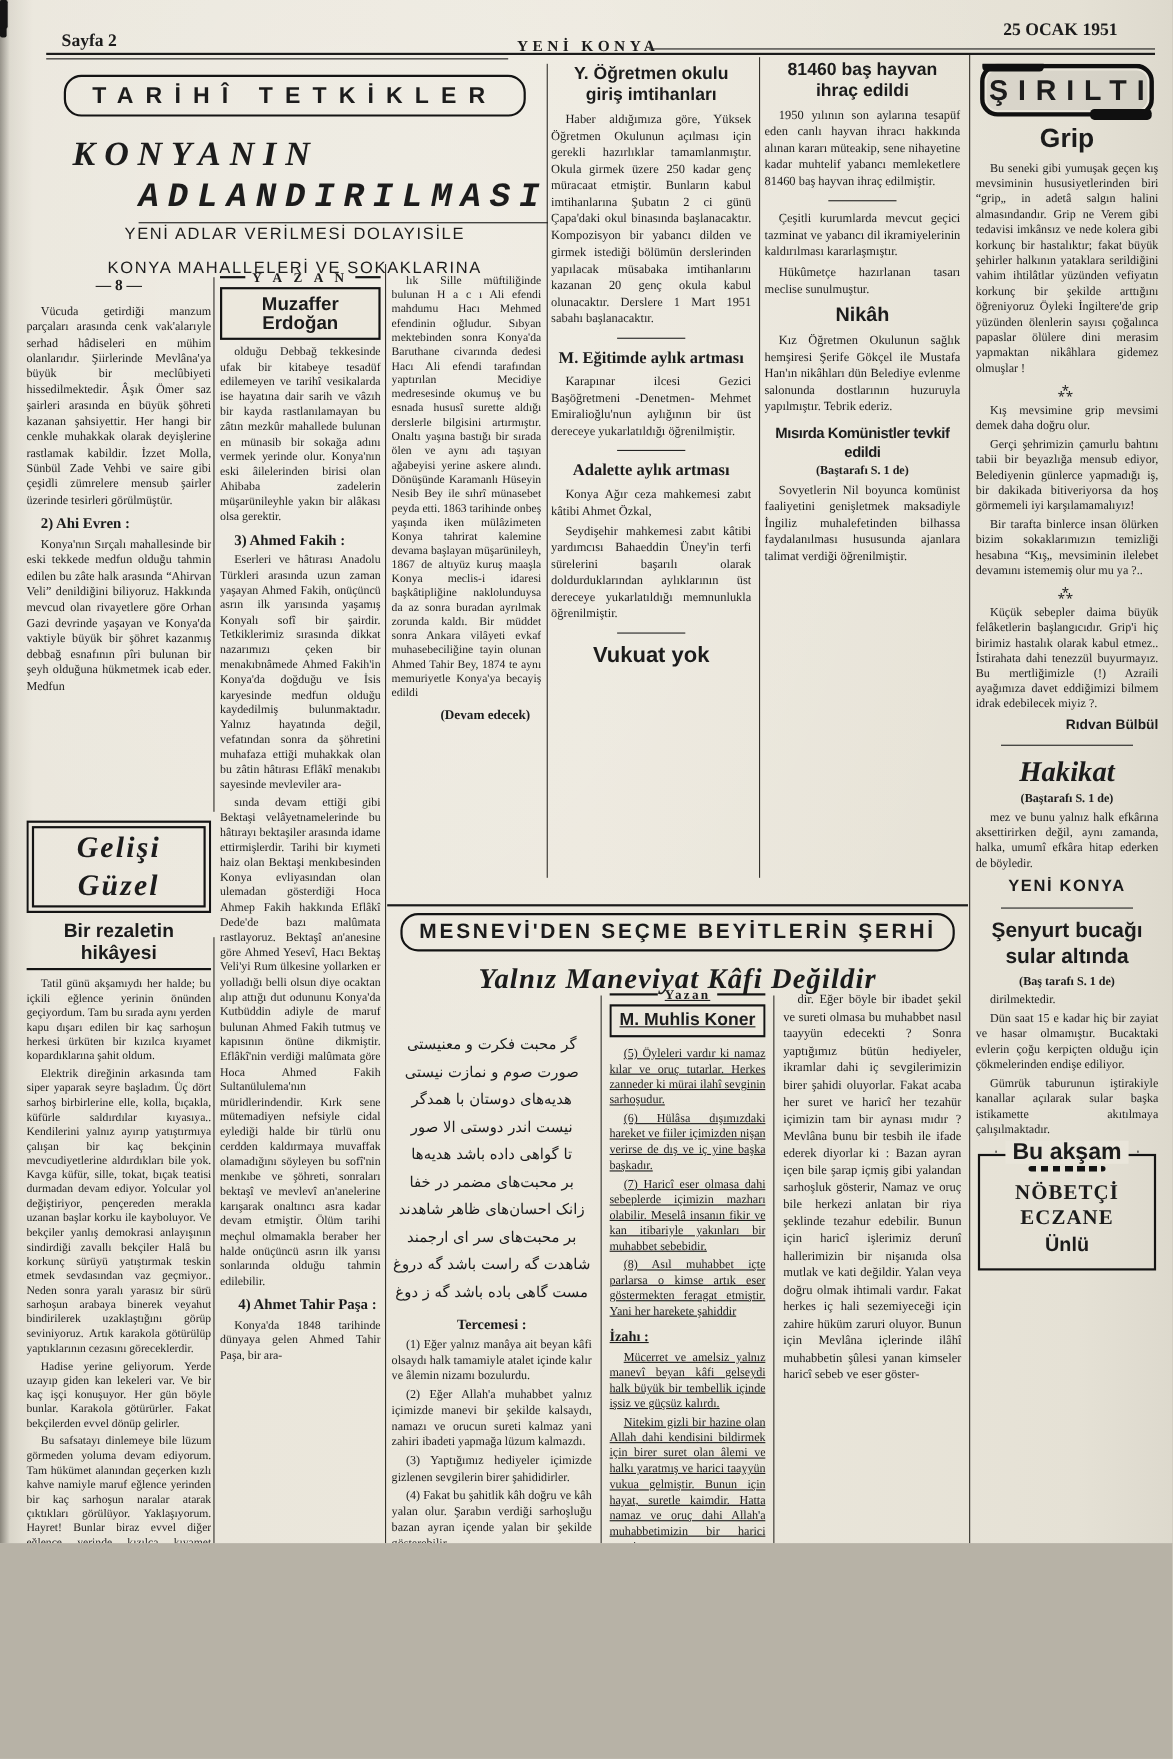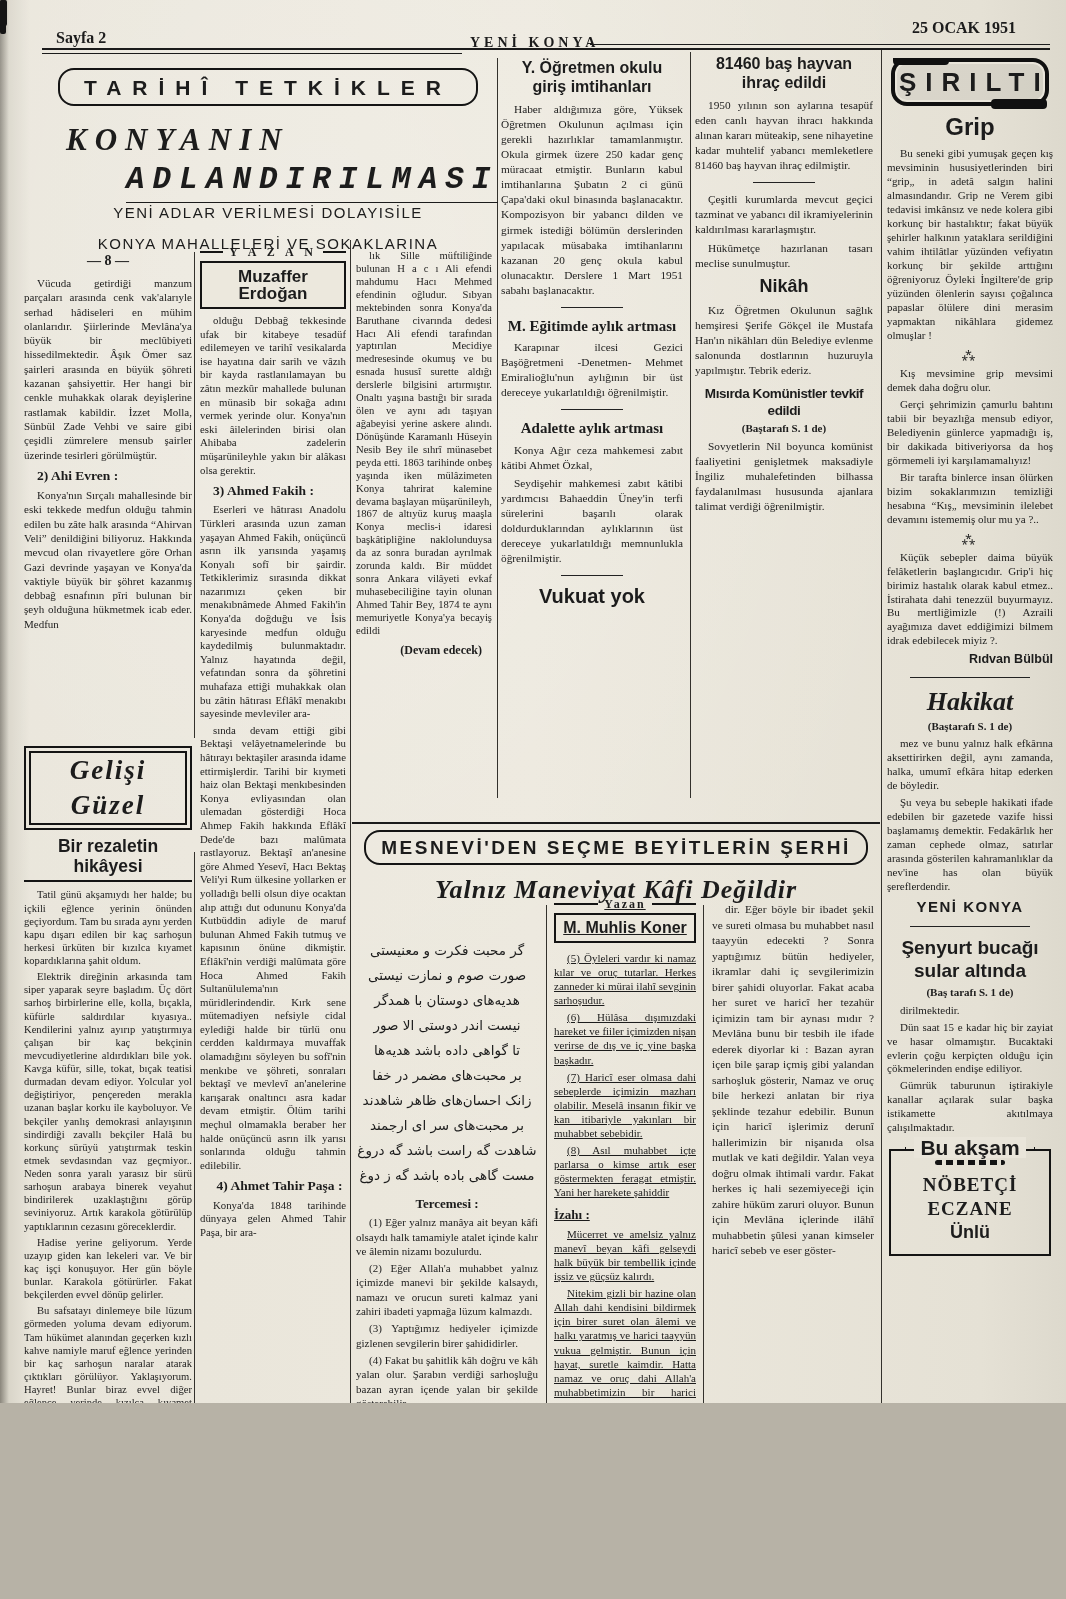--- a/index.html
+++ b/index.html
@@ -192,21 +192,20 @@
     <p>Gerçi şehrimizin çamurlu bahtını tabii bir beyazlığa mensub ediyor, Belediyenin günlerce yapmadığı iş, bir dakikada bitiveriyorsa da hoş görmemeli iyi karşılamamalıyız!</p>
     <p>Bir tarafta binlerce insan ölürken bizim sokaklarımızın temizliği hesabına “Kış„ mevsiminin ilelebet devamını istememiş olur mu ya ?..</p>
     <div class="star-sep">⁂</div>
     <p>Küçük sebepler daima büyük felâketlerin başlangıcıdır. Grip'i hiç birimiz hastalık olarak kabul etmez.. İstirahata dahi tenezzül buyurmayız. Bu mertliğimizle (!) Azraili ayağımıza davet eddiğimizi bilmem idrak edebilecek miyiz ?.</p>
     <div class="sig">Rıdvan Bülbül</div>
 
     <div class="sep-wide"></div>
     <div style="font:italic bold 26px/1.1 'Liberation Serif',serif;text-align:center;margin:2px 0 3px;">Hakikat</div>
     <div class="note">(Baştarafı S. 1 de)</div>
     <p class="nohang">mez ve bunu yalnız halk efkârına aksettirirken değil, aynı zamanda, halka, umumî efkâra hitap ederken de böyledir.</p>
-    <p>Şu veya bu sebeple hakikati ifade edebilen bir gazetede vazife hissi başlamamış demektir. Fedakârlık her zaman cephede olmaz, satırlar arasında gösterilen kahramanlıklar da nev'ine has olan büyük şereflerdendir.</p>
     <div class="sig" style="text-align:center;font-size:15px;letter-spacing:1.5px;">YENİ KONYA</div>
 
     <div class="sep-wide"></div>
     <div class="h-sans" style="font-size:19px;max-width:150px;margin:0 auto 4px;">Şenyurt bucağı sular altında</div>
     <div class="note">(Baş tarafı S. 1 de)</div>
     <p class="nohang">dirilmektedir.</p>
     <p>Dün saat 15 e kadar hiç bir zayiat ve hasar olmamıştır. Bucaktaki evlerin çoğu kerpiçten olduğu için çökmelerinden endişe ediliyor.</p>
     <p>Gümrük taburunun iştirakiyle kanallar açılarak sular başka istikamette akıtılmaya çalışılmaktadır.</p>
 
     <div class="nob-box">

